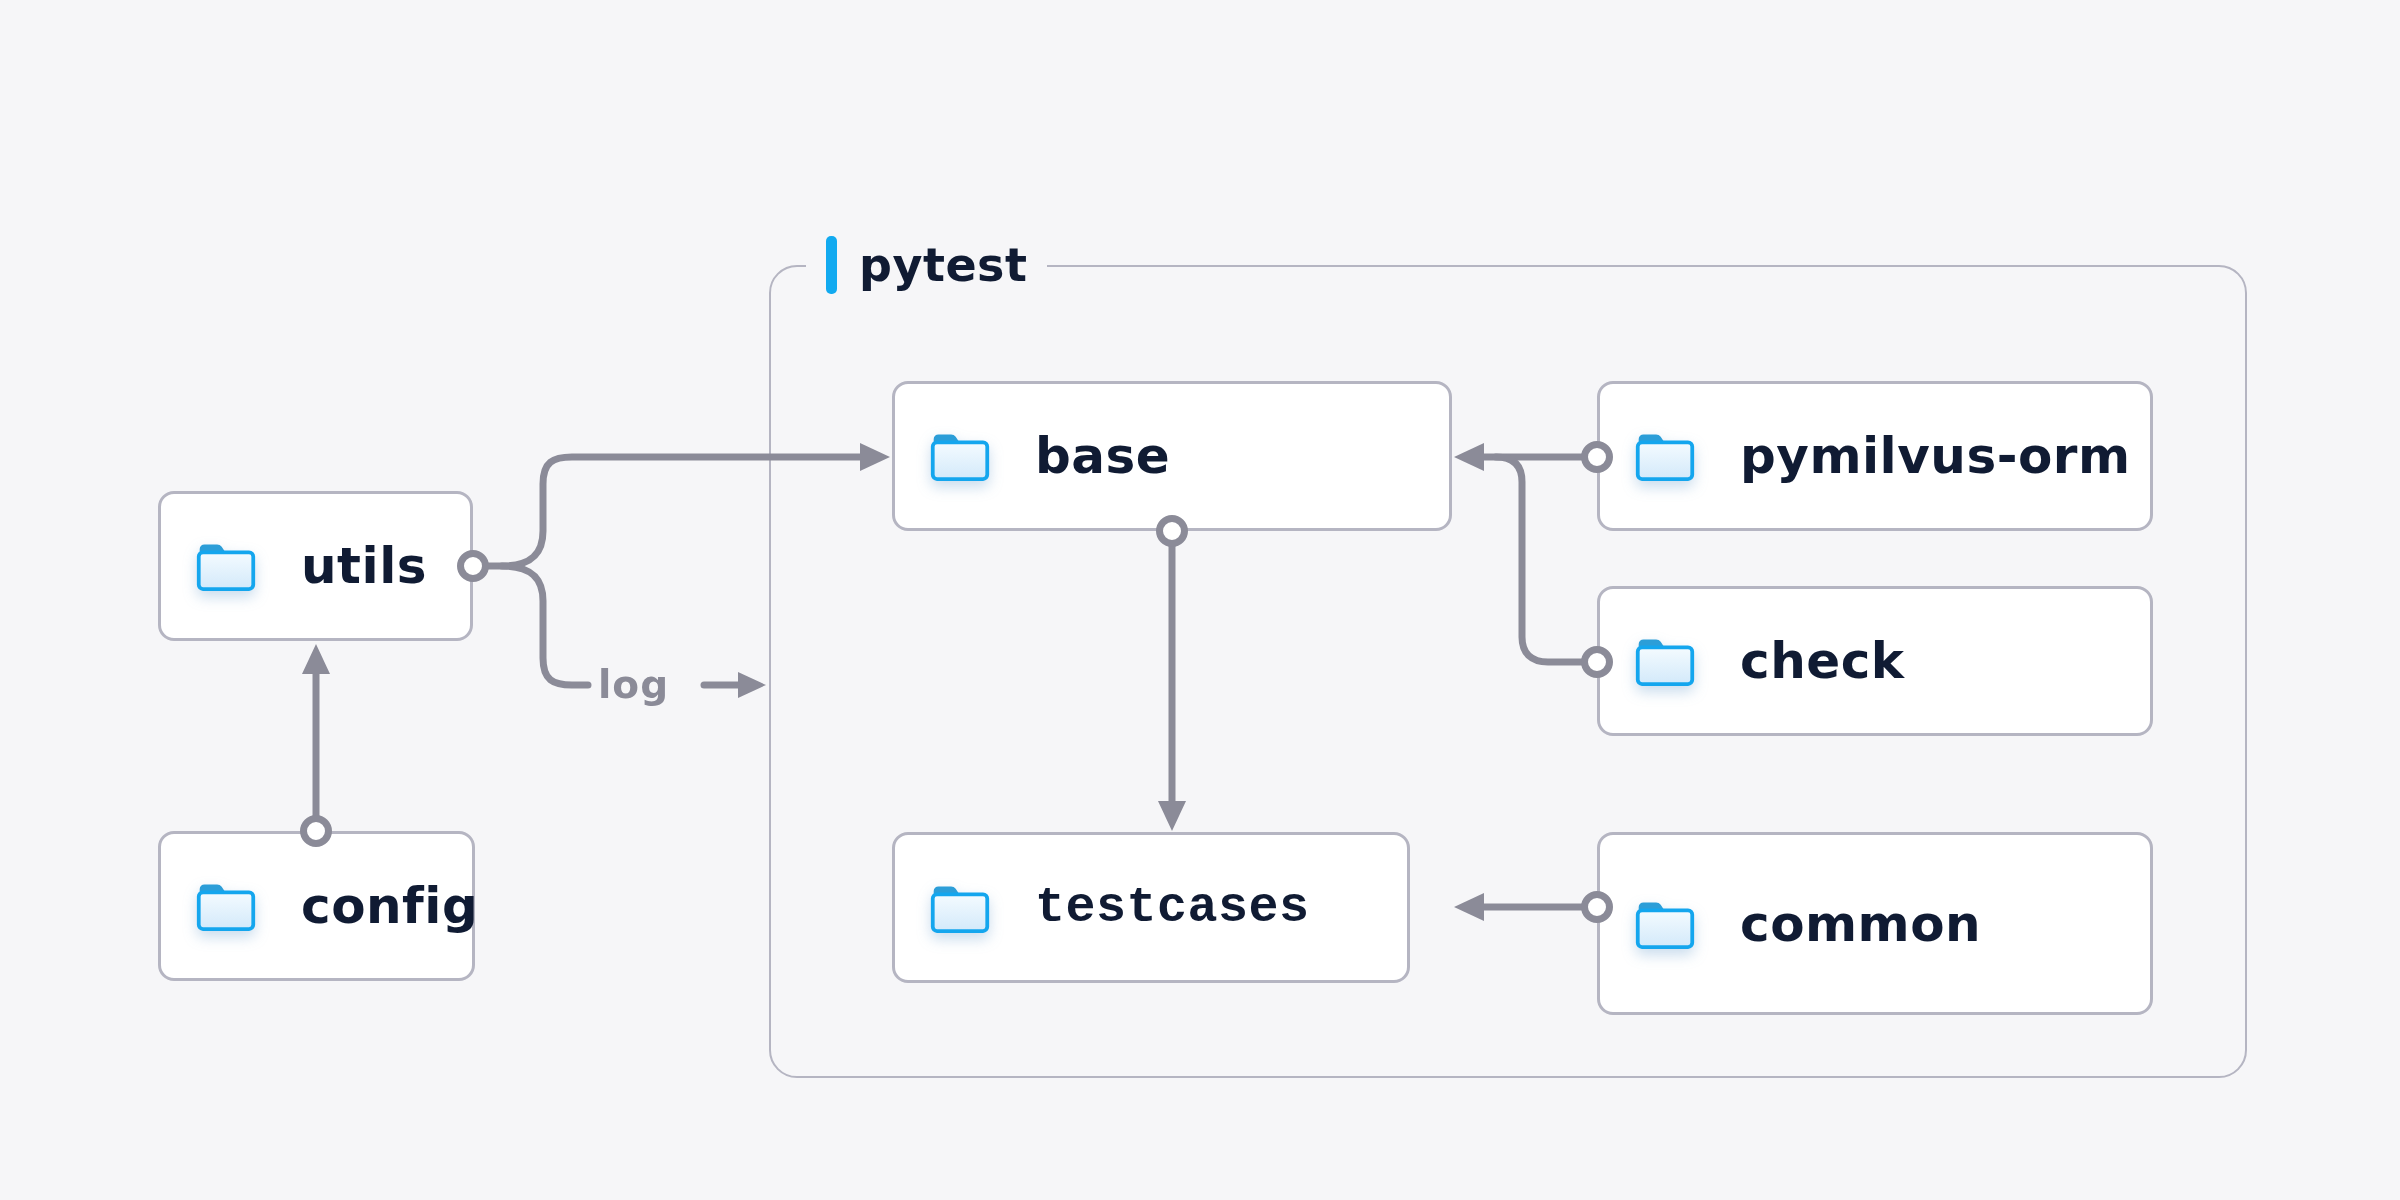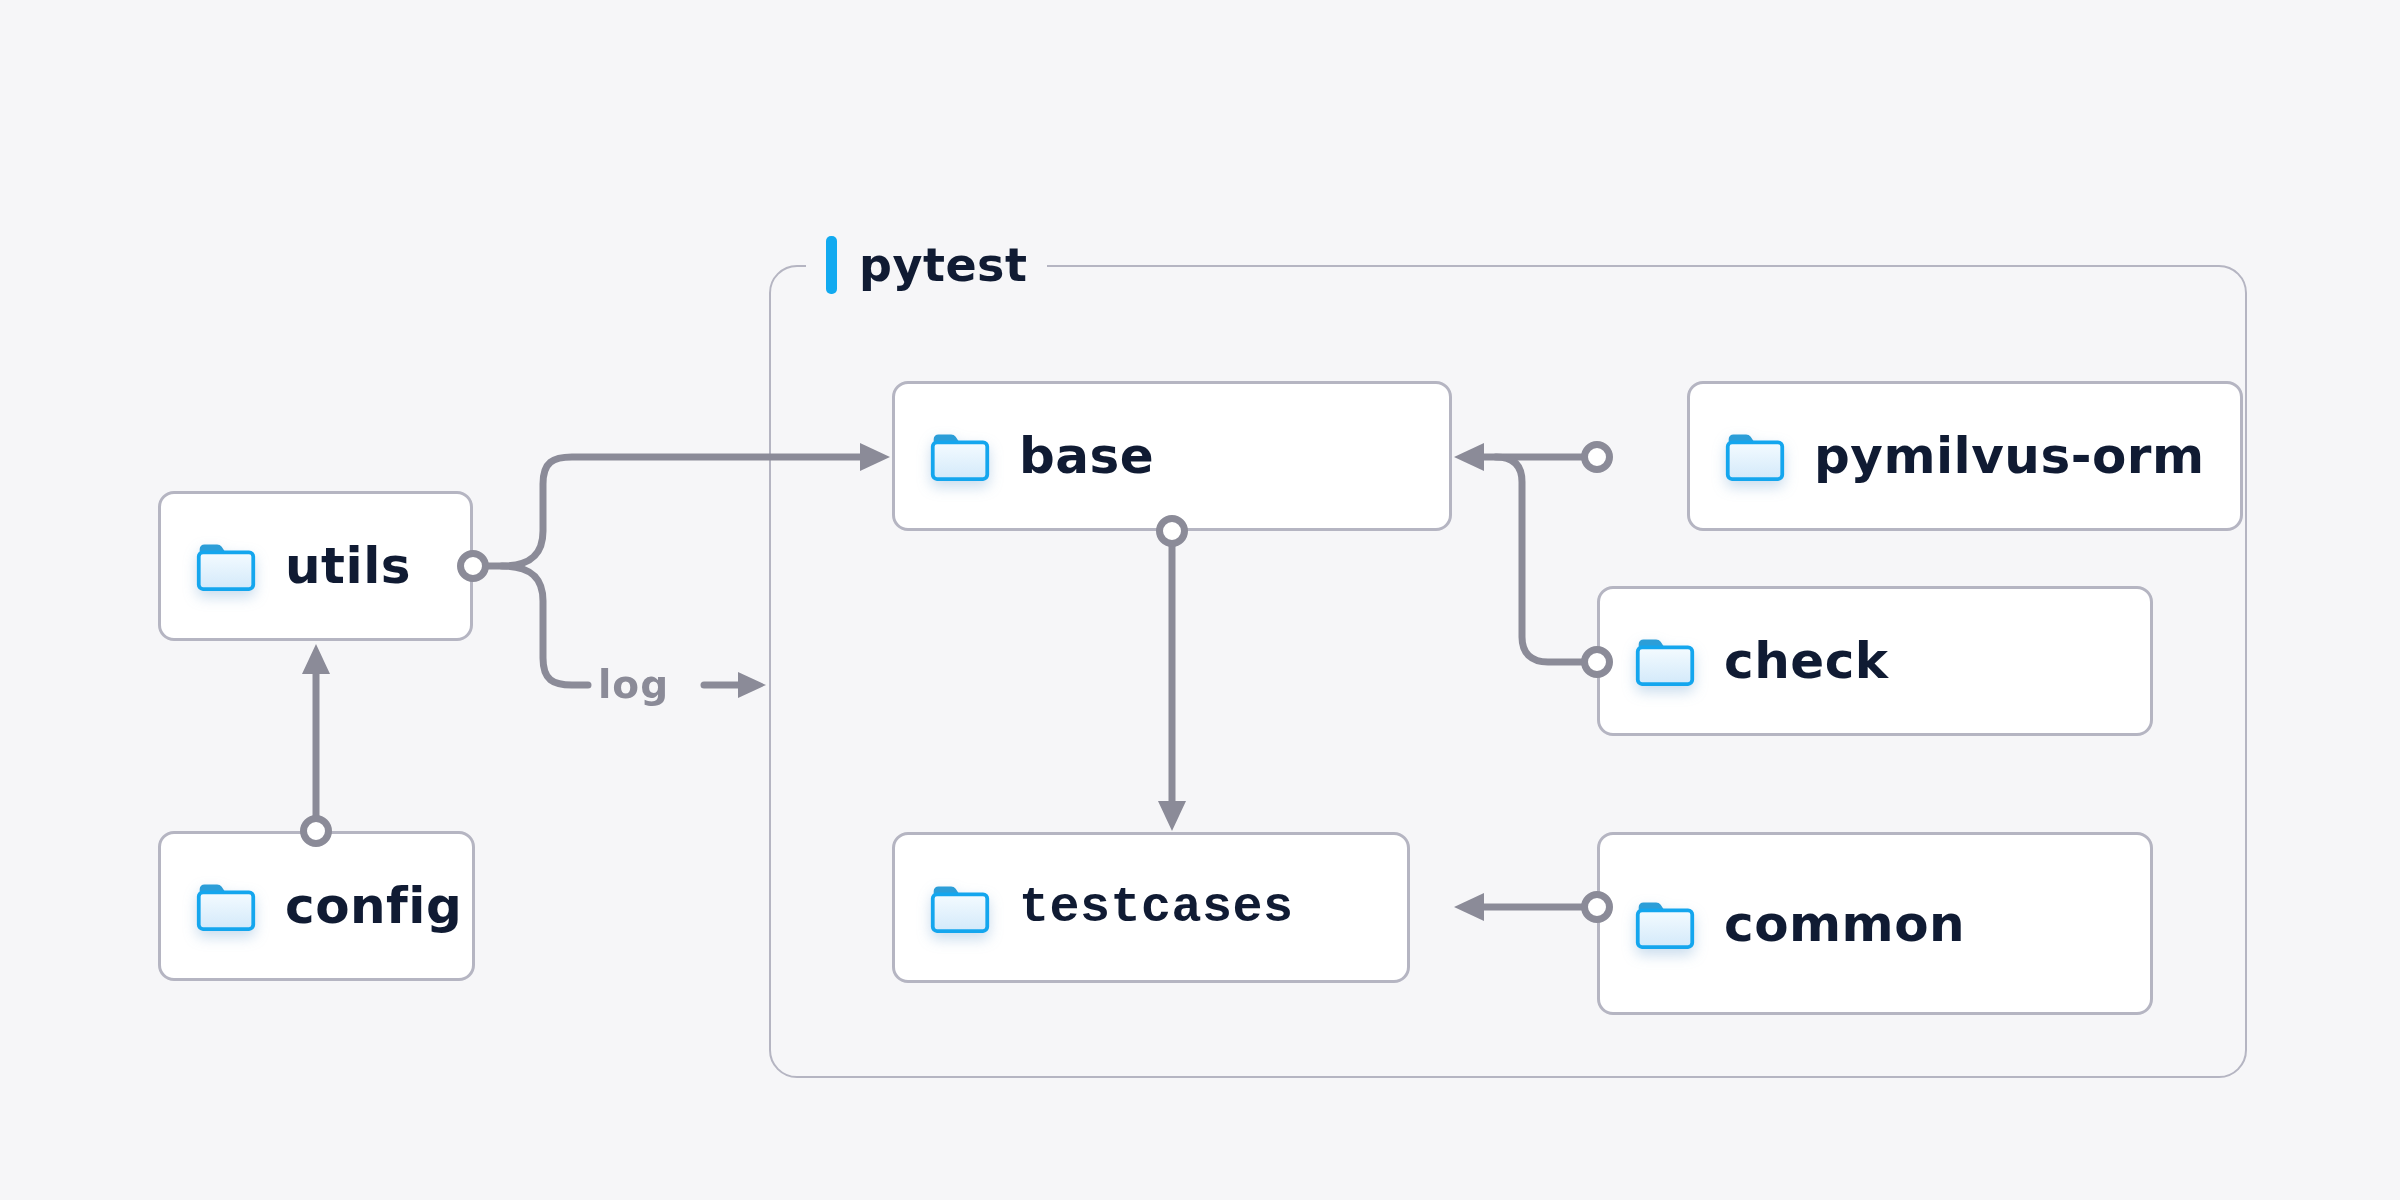--- a/index.html
+++ b/index.html
@@ -20,29 +20,29 @@
   
   .group{position:absolute;left:769px;top:217px;width:1478px;height:813px;
     border:2.5px solid var(--border-gray);border-radius:28px;background:transparent;}
   .group-label{position:absolute;left:806px;top:178px;height:78px;
     display:flex;align-items:center;gap:22px;padding:0 20px;background:var(--page-bg);z-index:5;}
   .group-label .bar{width:11px;height:58px;border-radius:5px;background:var(--accent-blue);}
   .group-label .txt{font-size:46px;font-weight:600;color:var(--text-navy);letter-spacing:.5px;}
 
   
   .node{position:absolute;background:var(--node-bg);border:3px solid var(--border-gray);
-    border-radius:16px;display:flex;align-items:center;padding-left:34px;gap:28px;z-index:2;}
+    border-radius:16px;display:flex;align-items:center;padding-left:34px;gap:44px;z-index:2;}
   .node .label{font-size:50px;font-weight:600;color:var(--text-navy);letter-spacing:.5px;}
   .folder{width:62px;height:54px;flex:0 0 auto;
     filter:drop-shadow(0 6px 7px rgba(60,130,190,.28));}
 
   .n-utils    {left:158px; top:443px; width:315px; height:150px;align-items:center;}
   .n-config   {left:158px; top:783px; width:317px; height:150px;text-align:center;}
   .n-base     {left:892px; top:333px; width:560px; height:150px;}
-  .n-pymilvus {left:1687px;top:333px; width:556px; height:150px;}
+  .n-pymilvus {left:1597px;top:333px; width:556px; height:150px;}
   .n-check    {left:1597px;top:538px; width:556px; height:150px;}
   .n-testcases{left:892px; top:784px; width:518px; height:151px;font-family:Liberation Mono, monospace;}
   .n-common   {left:1597px;top:784px; width:556px; height:183px;}
 
   
   .edges{position:absolute;left:0;top:0;width:2400px;height:1200px;z-index:4;pointer-events:none;}
   .edge{stroke:var(--line-gray);stroke-width:7;fill:none;stroke-linecap:round;}
   .head{fill:var(--line-gray);stroke:none;}
   .dot{fill:#ffffff;stroke:var(--line-gray);stroke-width:7;}
 

